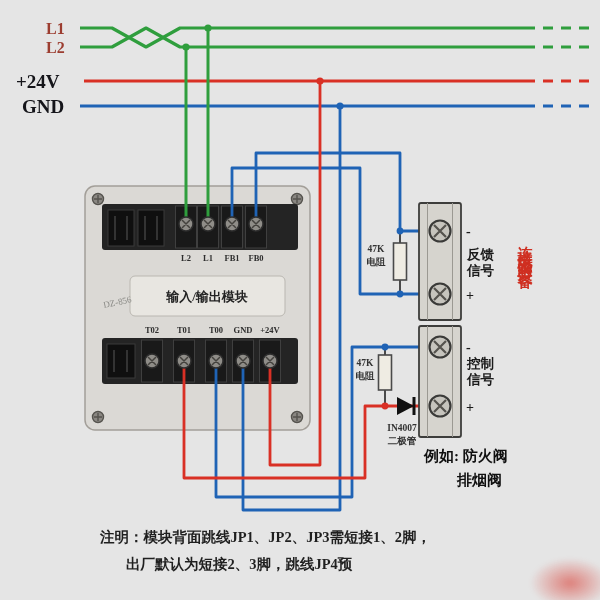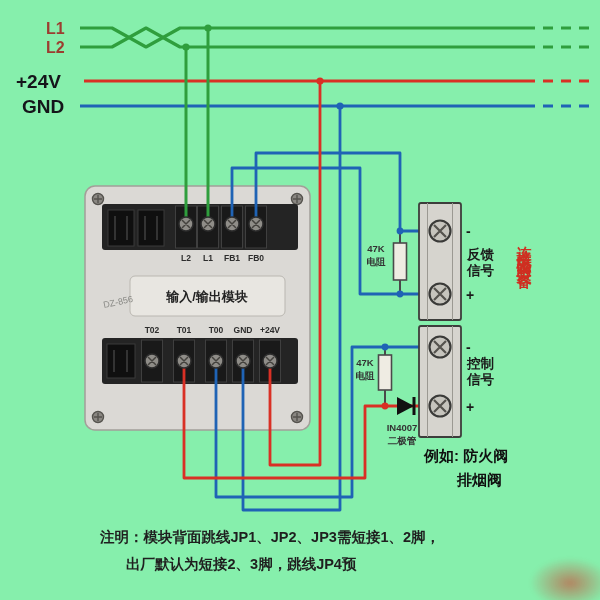--- a/index.html
+++ b/index.html
@@ -1,18 +1,18 @@
 <!DOCTYPE html>
 <html><head>
 <meta charset="utf-8">
 <style>
   html,body{margin:0;padding:0;}
   .stage{
-    position:relative;width:600px;height:600px;background:#86efac;
-    font-family:Liberation Sans, sans-serif;overflow:hidden;
+    position:relative;width:600px;height:600px;background:#e5e5e5;
+    font-family:Liberation Serif, serif;overflow:hidden;
   }
   .stage svg{position:absolute;left:0;top:0;}
   
   .t-busL{font-size:16px;font-weight:bold;fill:#9c3d30;}
   .t-busP{font-size:19px;font-weight:bold;fill:#15151a;}
   .t-term{font-size:8.5px;font-weight:bold;fill:#2d2d2d;text-anchor:middle;}
   .t-title{font-size:13px;font-weight:bold;fill:#222;text-anchor:middle;}
   .t-model{font-size:9px;fill:#8a8a86;}
   .t-comp{font-size:9.5px;font-weight:bold;fill:#333;text-anchor:middle;}
   .t-sign{font-size:14px;font-weight:bold;fill:#1b1b1b;}

